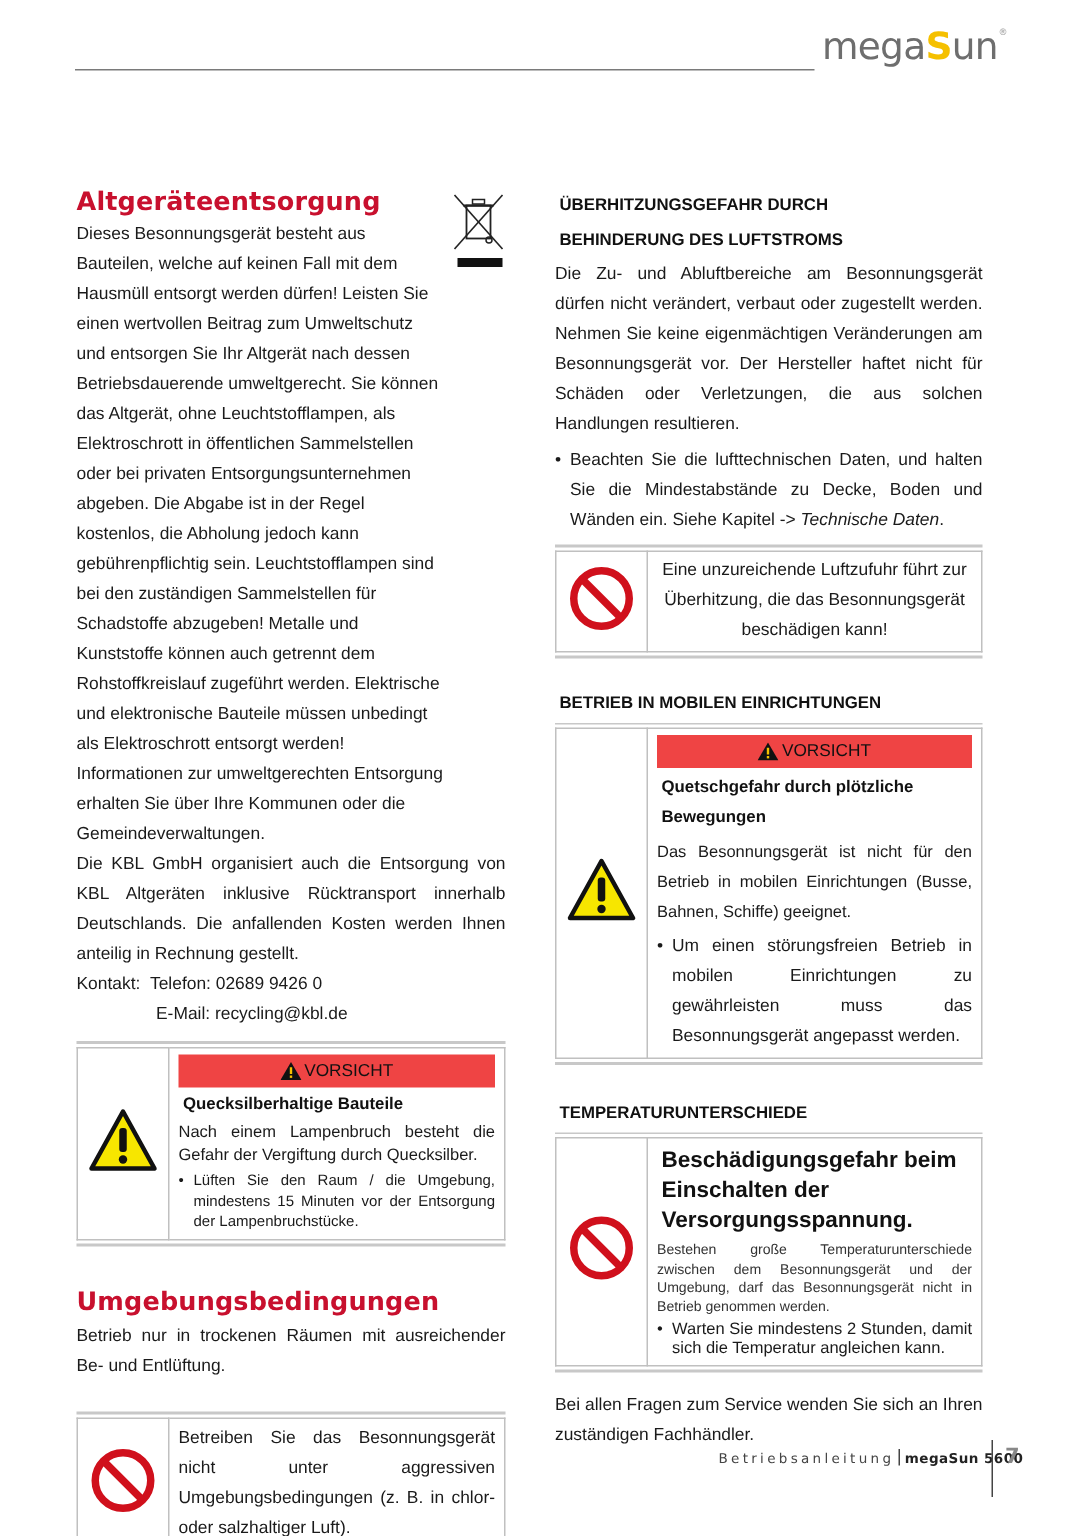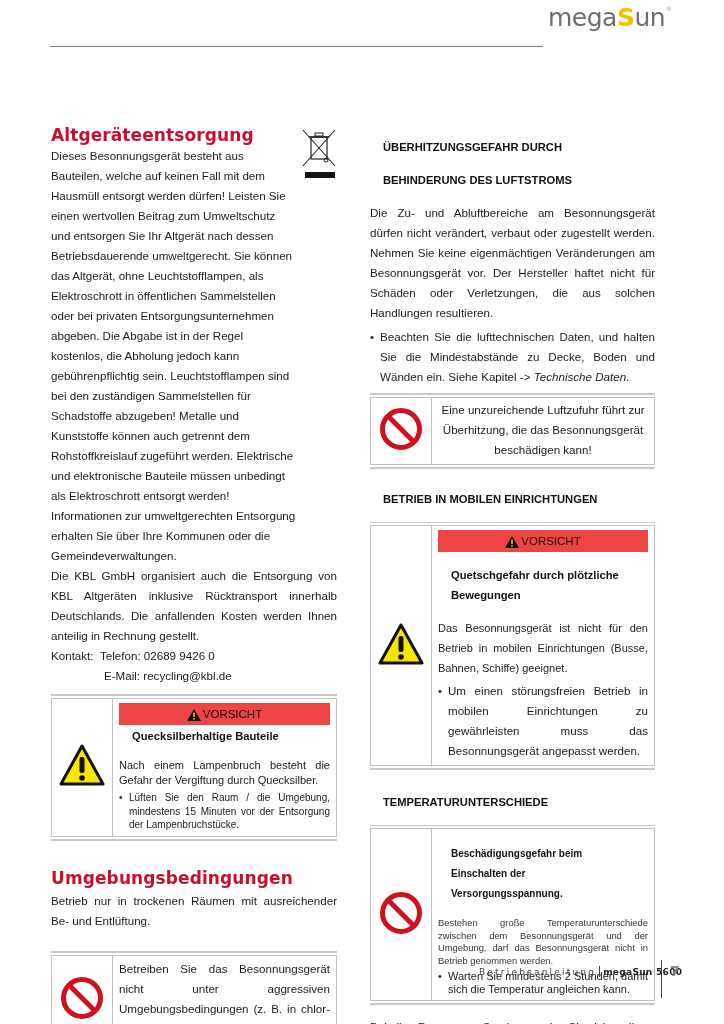--- a/index.html
+++ b/index.html
@@ -1,32 +1,32 @@
 <!DOCTYPE html>
 <html><head>
 <meta charset="utf-8">
 <style>
   html, body { margin:0; padding:0; background:#ffffff; }
   body { width:724px; height:1024px; position:relative; overflow:hidden;
          font-family:"Liberation Sans", sans-serif; color:#1a1a1a; }
   .topline { position:absolute; left:50px; top:46px; width:493px; height:1px; background:#7a7a7a; }
-  .logo { position:absolute; left:548px; top:3px; font-family:"DejaVu Sans", sans-serif; font-size:25px;
+  .logo { position:absolute; left:548px; top:16px; font-family:"DejaVu Sans", sans-serif; font-size:25px;
           color:#6e6e6e; letter-spacing:-0.5px; }
   .logo .s { color:#f5c000; font-weight:bold; }
   .logo .reg { position:absolute; right:-6px; top:2px; font-size:6px; color:#999; }
 
   .col { position:absolute; top:124px; }
   .colL { left:51px; width:286px; }
   .colR { left:370px; width:285px; }
 
   .h-red { font-family:"DejaVu Sans", sans-serif; font-weight:bold; color:#c8102e; font-size:17px;
            line-height:22px; margin:0; letter-spacing:0.1px; }
   p { margin:0; font-size:11.6px; line-height:20px; text-align:justify; }
   .small { font-size:10.6px; line-height:16px; }
-  .h-black { font-weight:bold; font-size:11.2px; line-height:20px; margin:13px; color:#111; }
+  .h-black { font-weight:bold; font-size:11.2px; line-height:20px; margin:3px; color:#111; }
 
   .weee { position:absolute; right:0; top:4px; width:36px; height:52px; }
 
   .box { border-top:2px solid #c8c8c8; border-bottom:2px solid #c8c8c8; padding:2px 0; }
   .box table { border-collapse:collapse; width:100%; }
   .box td { border:1px solid #c0c0c0; vertical-align:middle; padding:0; }
   .box td.icon { width:60px; text-align:center; }
   .box td.text { padding:2px 6px 4px 6px; }
   .vorsicht { background:#ef4444; text-align:center; font-size:11.5px; line-height:22px; color:#111; margin:2px 0 0 0; }
   .vorsicht svg { vertical-align:-3px; margin-right:2px; }
@@ -180,21 +180,21 @@
     <table>
         <tbody>
           <tr>
       <td class="icon">
         <svg width="44" height="44" viewBox="0 0 44 44">
           <circle cx="22" cy="22" r="18.5" fill="#fff" stroke="#d0101c" stroke-width="5"></circle>
           <line x1="9" y1="9" x2="35" y2="35" stroke="#d0101c" stroke-width="5"></line>
         </svg>
       </td>
       <td class="text">
-        <div class="h-black" style="font-size:10px;">Beschädigungsgefahr beim Einschalten der Versorgungsspannung.</div>
+        <div class="h-black" style="font-size:15px;">Beschädigungsgefahr beim Einschalten der Versorgungsspannung.</div>
         <p class="small" style="font-size:9.4px;line-height:12.5px;margin-top:2px;color:#333;">Bestehen große Temperaturunterschiede zwischen dem Besonnungsgerät und der Umgebung, darf das Besonnungsgerät nicht in Betrieb genommen werden.</p>
         <div class="bullet" style="font-size:11px;line-height:13px;margin-top:3px;">
                 <span class="dot">•</span>
                 <span class="bt">Warten Sie mindestens 2 Stunden, damit sich die Temperatur angleichen kann.</span>
               </div>
       </td>
     </tr>
         </tbody>
       </table>
   </div>

